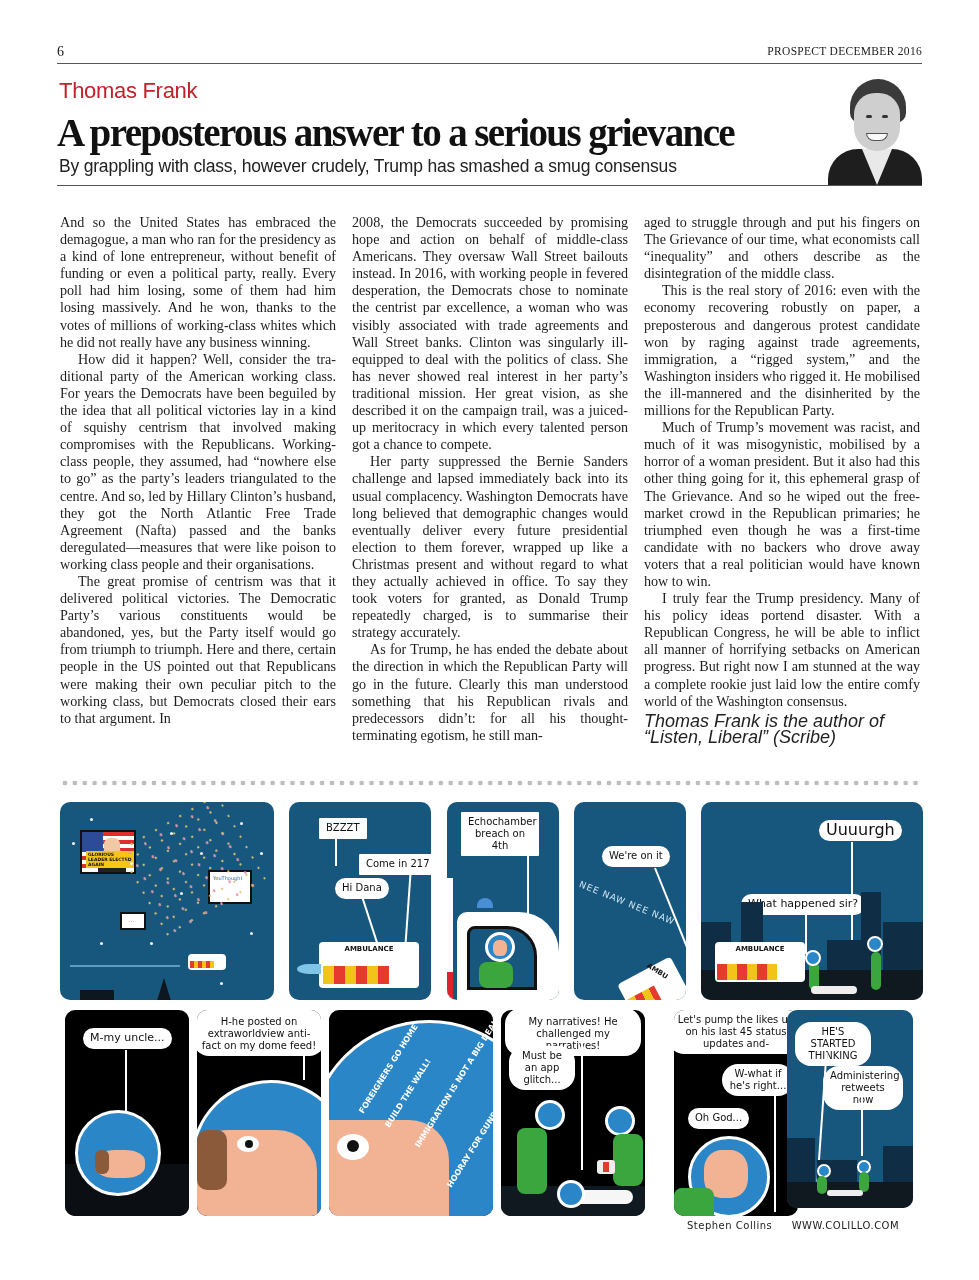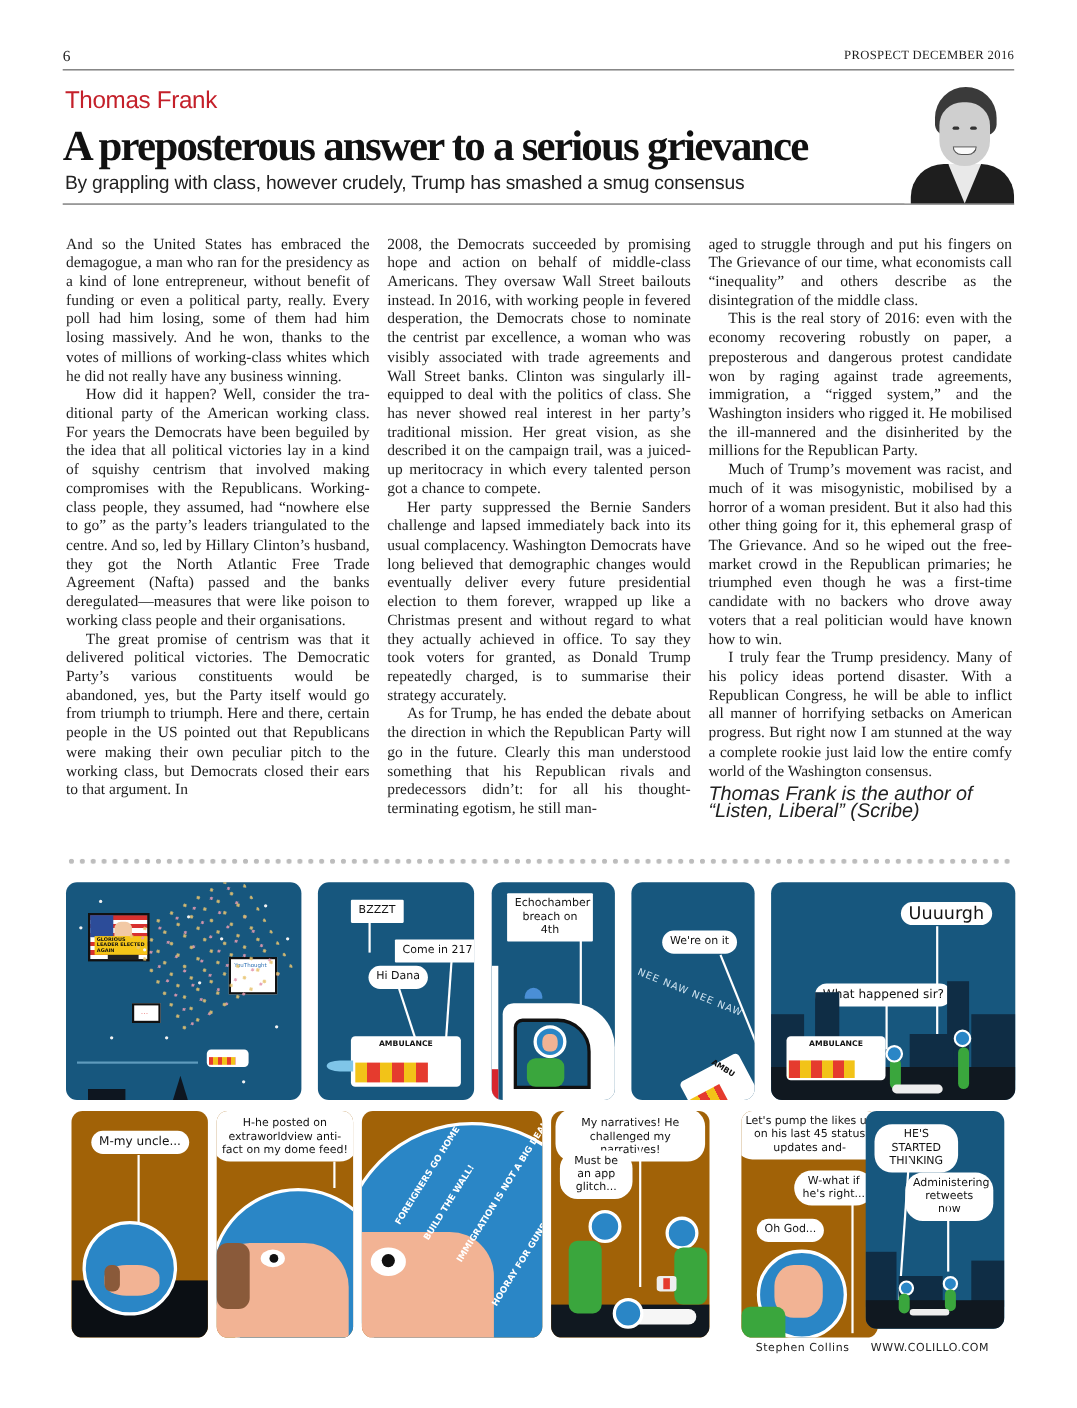--- a/index.html
+++ b/index.html
@@ -29,21 +29,21 @@
     .col p.first { text-indent: 0; }
     .col p.cont { text-indent: 0; }
     .col .bio { font-family: "Liberation Sans", sans-serif; font-style: italic; font-size: 18px; line-height: 16px; text-indent: 0; text-align: left; margin-top: 3px; color: #222; }
 
     .dots { position: absolute; top: 780px; left: 60px; width: 860px; height: 6px;
       background-image: radial-gradient(circle, #bdbdbd 2.2px, transparent 2.6px);
       background-size: 9.9px 6px; background-repeat: repeat-x; }
 
     .comic { position: absolute; top: 798px; left: 57px; width: 866px; height: 440px; }
     .panel { position: absolute; background: #17577e; border-radius: 10px; overflow: hidden; }
-    .panel.dark { background: #a16207; }
+    .panel.dark { background: #000000; }
     .star { position: absolute; width: 3px; height: 3px; background: #f2f2f2; border-radius: 50%; }
     .bubble { position: absolute; background: #fff; color: #111; font-family: "DejaVu Sans", sans-serif; font-size: 11px; line-height: 12.5px; text-align: center; padding: 4px 7px; border-radius: 12px; white-space: nowrap; }
     .bubble.box { border-radius: 1px; }
     .bubble.cloud { border-radius: 16px; }
     .tail { position: absolute; width: 2px; background: #fff; }
     .ground { position: absolute; left: 0; right: 0; bottom: 0; background: #101820; }
     .city { position: absolute; background: #0f2d45; }
     .ambulance { position: absolute; background: #fff; border-radius: 4px; }
     .ambulance .label { position: absolute; top: 3px; left: 0; right: 0; text-align: center; font-family: "DejaVu Sans", sans-serif; font-size: 7px; font-weight: bold; color: #111; }
     .helmet { position: absolute; border: 3px solid #fff; border-radius: 50%; background: #2a86c6; }

